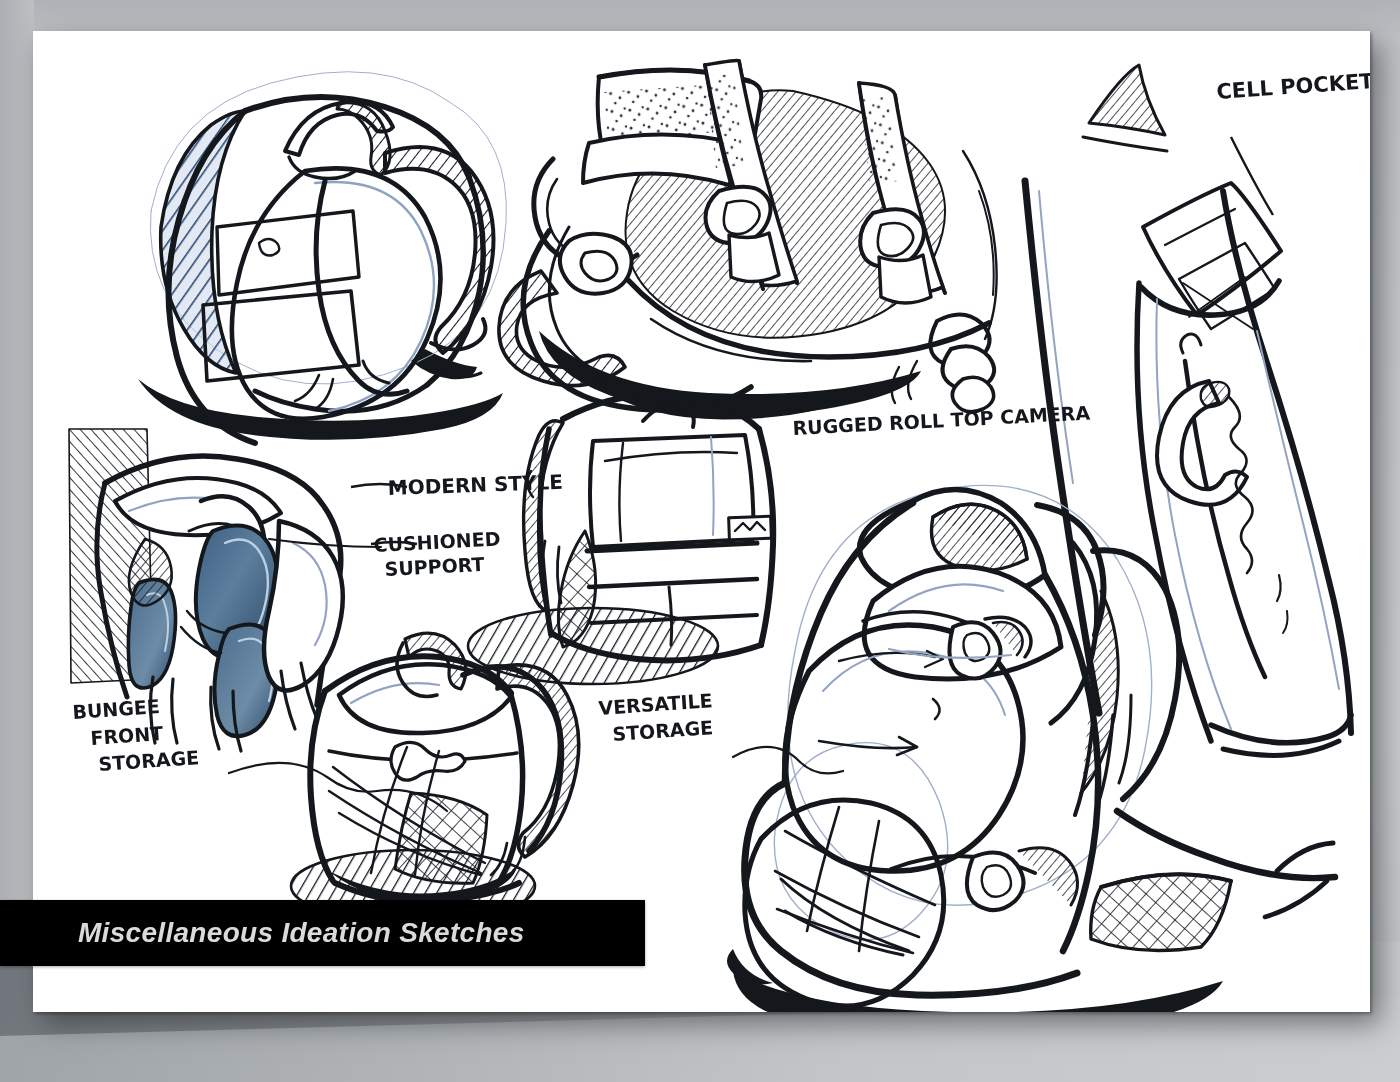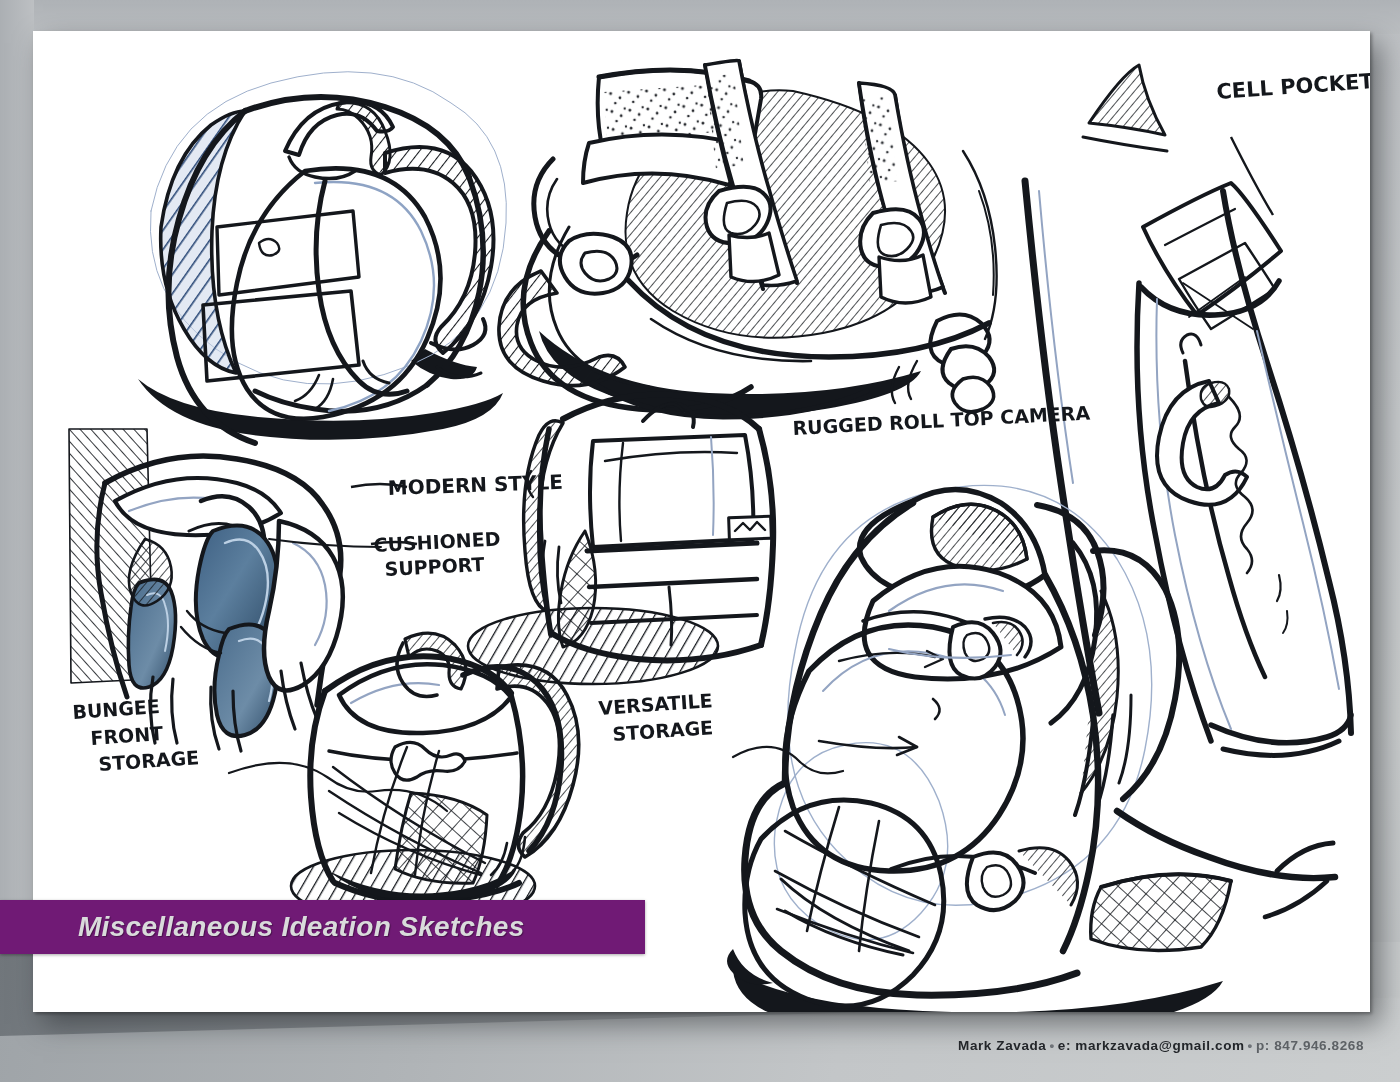--- a/index.html
+++ b/index.html
@@ -25,22 +25,22 @@
   .bg-leftdark{position:absolute;left:0;top:0;bottom:0;width:34px;
       background:linear-gradient(90deg,#abafb3 0%,#bdc0c3 100%);}
 
   
   .sheet{position:absolute;left:33px;top:31px;width:1337px;height:981px;background:#fff;
       box-shadow:10px 12px 26px rgba(40,44,48,.55), 2px 2px 3px rgba(0,0,0,.35);}
   .sheet-inner{position:absolute;inset:0;overflow:hidden;}
   svg.art{position:absolute;left:0;top:0;width:1337px;height:981px;}
 
   
-  .banner{position:absolute;left:0;top:900px;width:645px;height:54px;
-      background:#701a75;box-shadow:0 1px 3px rgba(0,0,0,.35);
+  .banner{position:absolute;left:0;top:900px;width:645px;height:66px;
+      background:#000000;box-shadow:0 1px 3px rgba(0,0,0,.35);
       display:flex;align-items:center;}
   .banner-label{margin-left:78px;color:#d9dbdb;font-style:italic;font-weight:bold;
       font-size:28px;letter-spacing:.3px;white-space:nowrap;
       text-shadow:1px 1px 1px rgba(0,0,0,.35);}
 
   
   .footer{position:absolute;left:0;right:0;bottom:26px;height:22px;
       display:flex;justify-content:flex-end;align-items:center;padding-right:36px;box-sizing:border-box;}
   .footer-text{font-size:13.5px;font-weight:bold;color:#23262a;letter-spacing:.6px;white-space:nowrap;}
   .footer-text .dim{color:#5d6165;}
@@ -450,19 +450,14 @@
       </g>
     </g>
   </svg>
   </div>
   </div>
 
   <div class="banner">
     <span class="banner-label">Miscellaneous Ideation Sketches</span>
   </div>
 
-  <div class="footer">
-    <div class="footer-text">
-      <span>Mark Zavada</span><span class="sep">•</span><span>e: markzavada@gmail.com</span><span class="sep">•</span><span class="dim">p: 847.946.8268</span>
-    </div>
-  </div>
 
 </div>
 
 </body></html>

